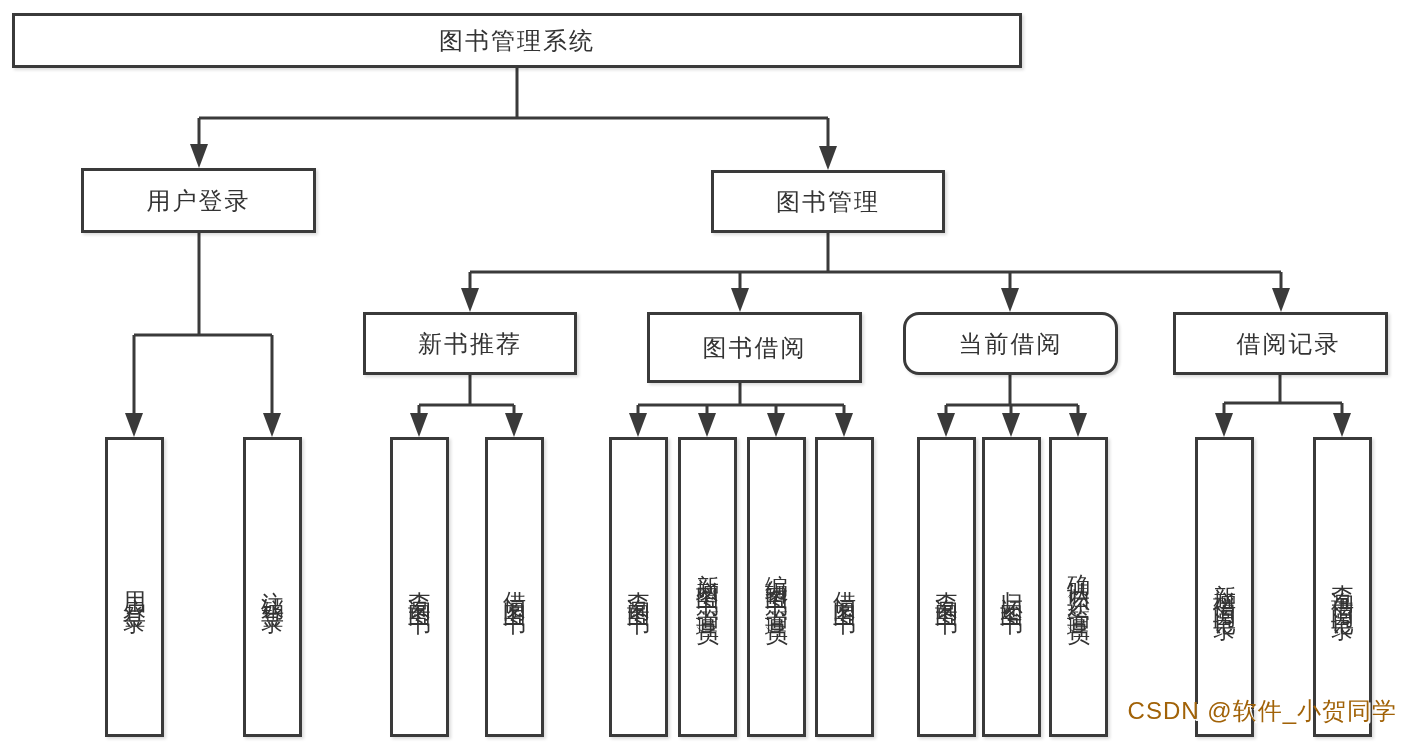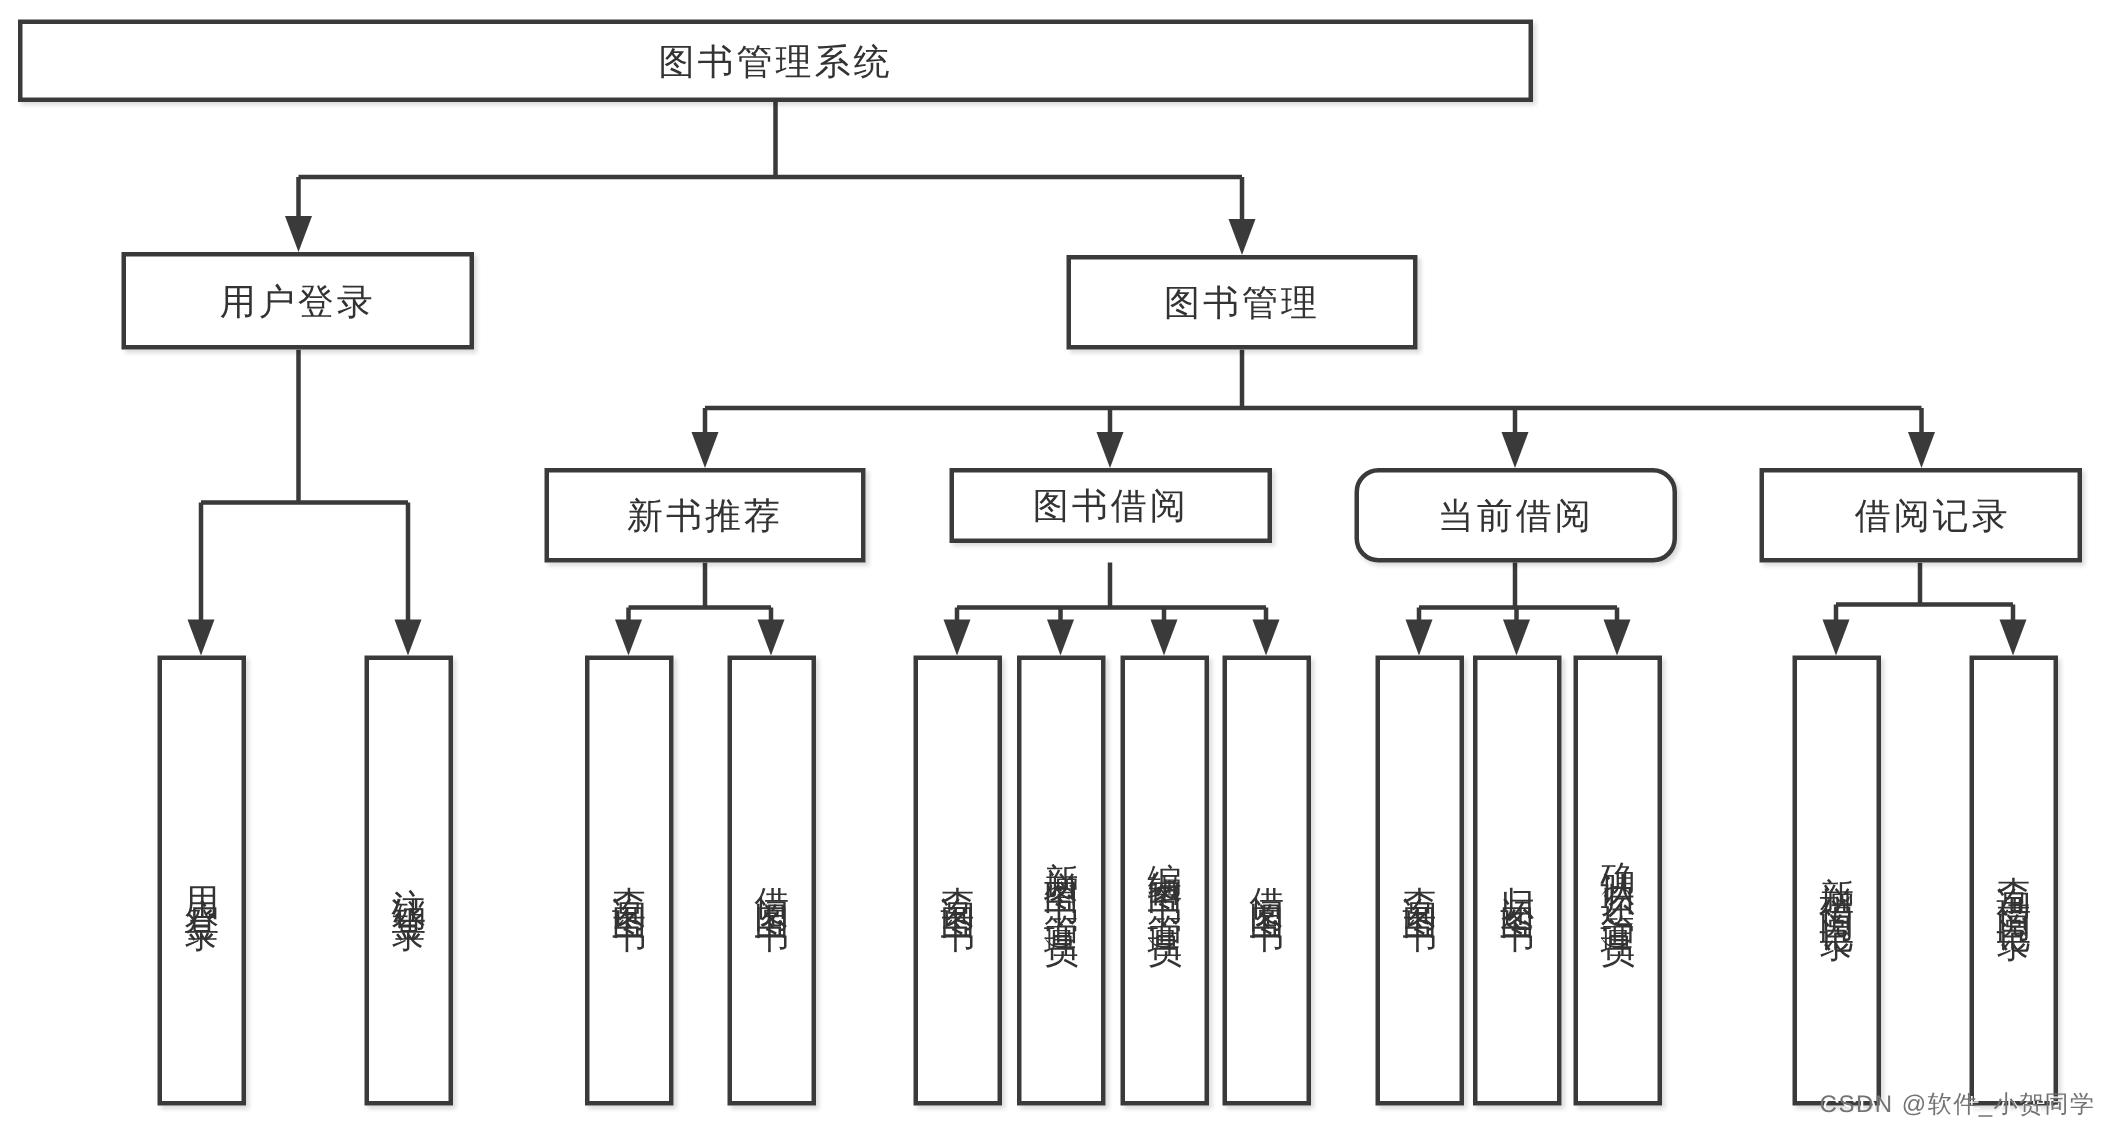--- a/index.html
+++ b/index.html
@@ -44,24 +44,24 @@
     text-orientation: mixed;
     letter-spacing: 7px;
     line-height: 1;
     top: 437px;
     width: 59px;
     height: 300px;
   }
   .watermark {
     position: absolute;
     right: 8px;
-    bottom: 0;
-    font-size: 16px;
+    bottom: 20px;
+    font-size: 24px;
     letter-spacing: 1px;
-    color: #737373;
+    color: #a16207;
     text-shadow: 2px 2px 0 rgba(255,255,255,0.95);
     white-space: nowrap;
   }
 </style>
 </head>
 <body>
 
 <div class="canvas">
 
   <svg class="connectors" viewBox="0 0 1405 747" xmlns="http://www.w3.org/2000/svg">
@@ -105,21 +105,21 @@
       <path d="M1342,437 l-9,-24 h18 Z"></path>
     </g>
   </svg>
 
   <div class="node hnode" style="left:12px; top:13px; width:1010px; height:55px;">图书管理系统</div>
 
   <div class="node hnode" style="left:81px; top:168px; width:235px; height:65px;">用户登录</div>
   <div class="node hnode" style="left:711px; top:170px; width:234px; height:63px;">图书管理</div>
 
   <div class="node hnode" style="left:363px; top:312px; width:214px; height:63px;">新书推荐</div>
-  <div class="node hnode" style="left:633px; top:312px; width:215px; height:50px;">图书借阅</div>
+  <div class="node hnode" style="left:647px; top:312px; width:215px; height:71px;">图书借阅</div>
   <div class="node hnode" style="left:903px; top:312px; width:215px; height:63px;border-radius:16px;">当前借阅</div>
   <div class="node hnode" style="left:1173px; top:312px; width:215px; height:63px;padding-left:16px;">借阅记录</div>
 
   <div class="node vnode" style="left:105px;">用户登录</div>
   <div class="node vnode" style="left:243px;">注销登录</div>
 
   <div class="node vnode" style="left:390px;">查询图书</div>
   <div class="node vnode" style="left:485px;">借阅图书</div>
 
   <div class="node vnode" style="left:609px;">查询图书</div>

